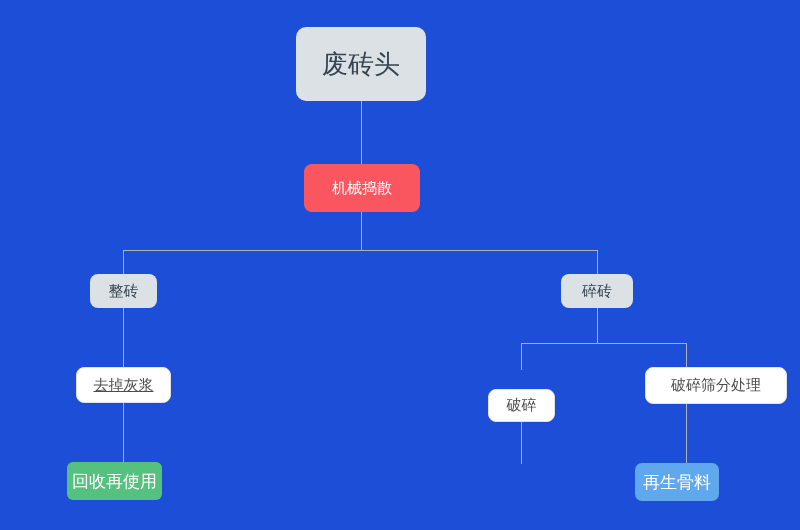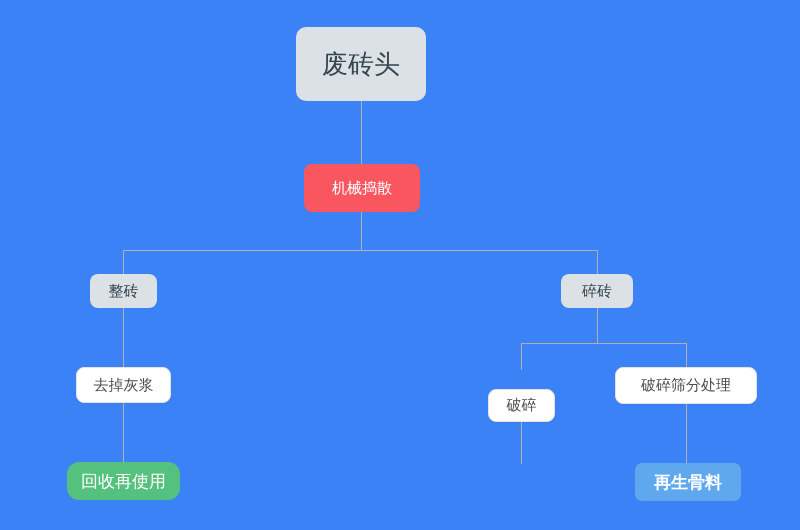--- a/index.html
+++ b/index.html
@@ -5,21 +5,21 @@
   html, body {
     margin: 0;
     padding: 0;
     background: #ffffff;
     font-family: "Liberation Sans", "DejaVu Sans", sans-serif;
   }
   .canvas {
     position: relative;
     width: 800px;
     height: 530px;
-    background: #3b82f6;
+    background: #1d4ed8;
     overflow: hidden;
   }
   
   .edge {
     position: absolute;
     background: #b0b0b0;
   }
   .edge.v { width: 1px; }
   .edge.h { height: 1px; }
   #e1  { left: 361px; top: 101px; height: 63px; }
@@ -58,26 +58,26 @@
     box-shadow: 0 1px 2px rgba(0,0,0,0.04);
   }
   .node.red   { background: #f9565f; color: #ffffff; }
   .node.green { background: #55c17e; color: #ffffff; }
   .node.blue  { background: #5fa8ee; color: #ffffff; }
 
   #n-root    { left: 296px; top: 27px;  width: 130px; height: 74px; font-size: 26px; border-radius: 10px; }
   #n-mech    { left: 304px; top: 164px; width: 116px; height: 48px; font-size: 15px; }
   #n-whole   { left: 90px;  top: 274px; width: 67px;  height: 34px; }
   #n-broken  { left: 561px; top: 274px; width: 72px;  height: 34px; }
-  #n-mortar  { left: 76px;  top: 367px; width: 95px;  height: 36px; }
-  #n-recycle { left: 67px;  top: 462px; width: 113px; height: 38px; font-size: 17px; border-radius: 12px; }
+  #n-mortar  { left: 76px;  top: 367px; width: 95px;  height: 36px; text-decoration: underline; }
+  #n-recycle { left: 67px;  top: 462px; width: 95px; height: 38px; font-size: 17px; border-radius: 6px; }
   #n-crush   { left: 488px; top: 389px; width: 67px;  height: 33px; }
-  #n-screen  { left: 615px; top: 367px; width: 142px; height: 37px; }
+  #n-screen  { left: 645px; top: 367px; width: 142px; height: 37px; }
   #n-road    { left: 450px; top: 464px; width: 143px; height: 38px; font-size: 17px; border-radius: 7px; }
-  #n-agg     { left: 635px; top: 463px; width: 106px;  height: 38px; font-size: 17px; border-radius: 7px; font-weight: bold; }
+  #n-agg     { left: 635px; top: 463px; width: 84px;  height: 38px; font-size: 17px; border-radius: 7px; }
 </style>
 </head>
 <body>
 
 <div class="canvas">
 
   <div class="edge v" id="e1"></div>
   <div class="edge v" id="e2"></div>
   <div class="edge h" id="e3"></div>
   <div class="edge v" id="e4"></div>

